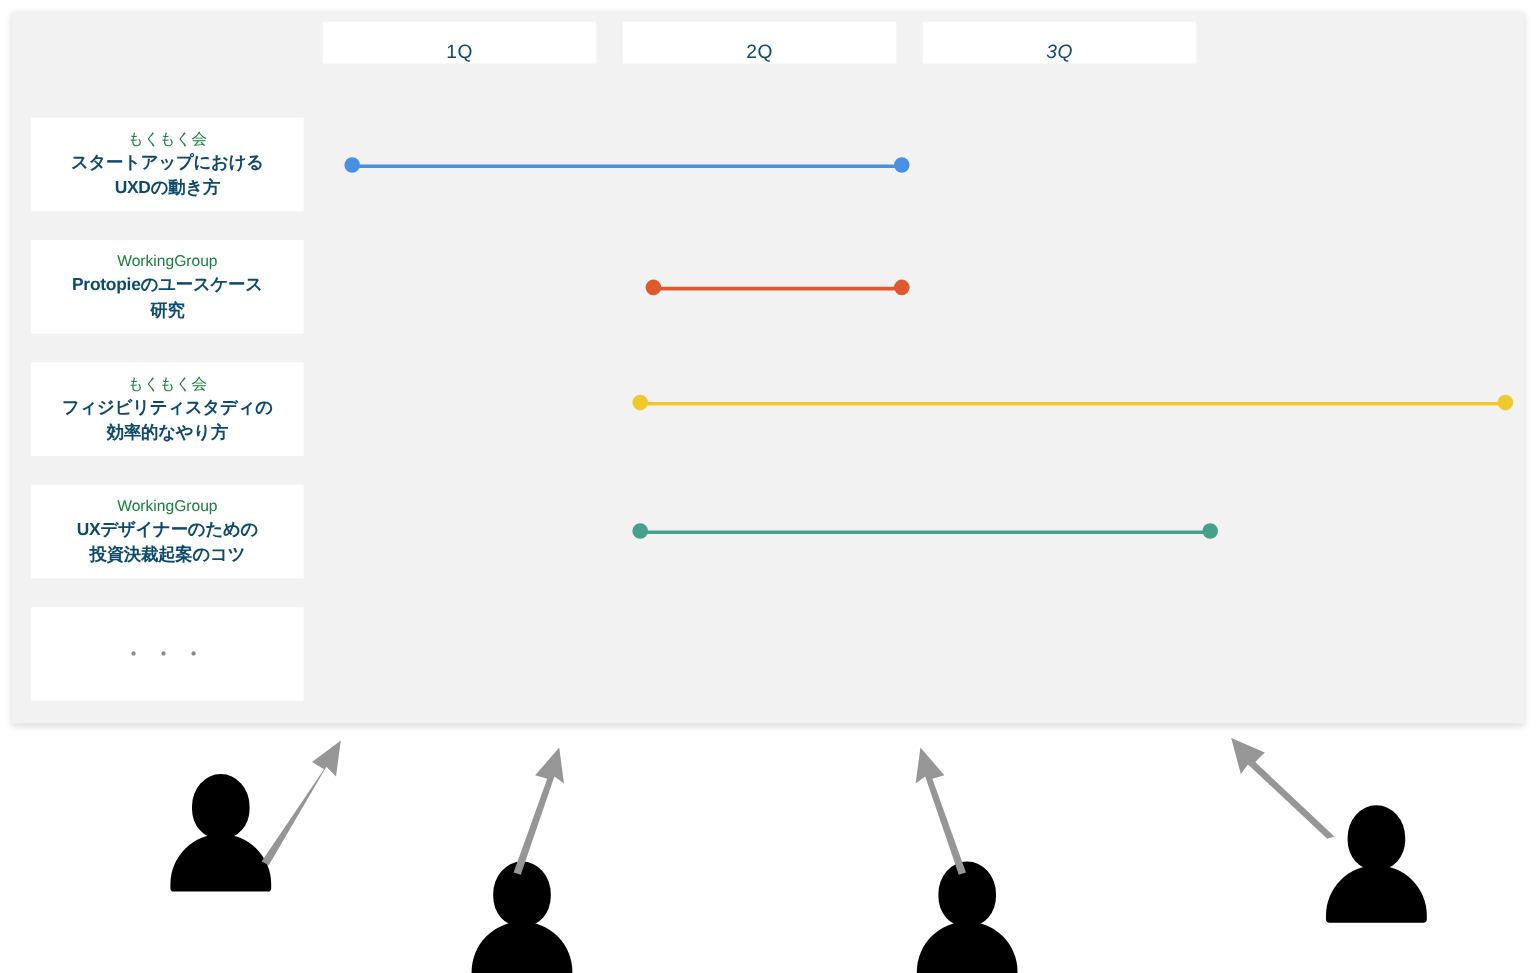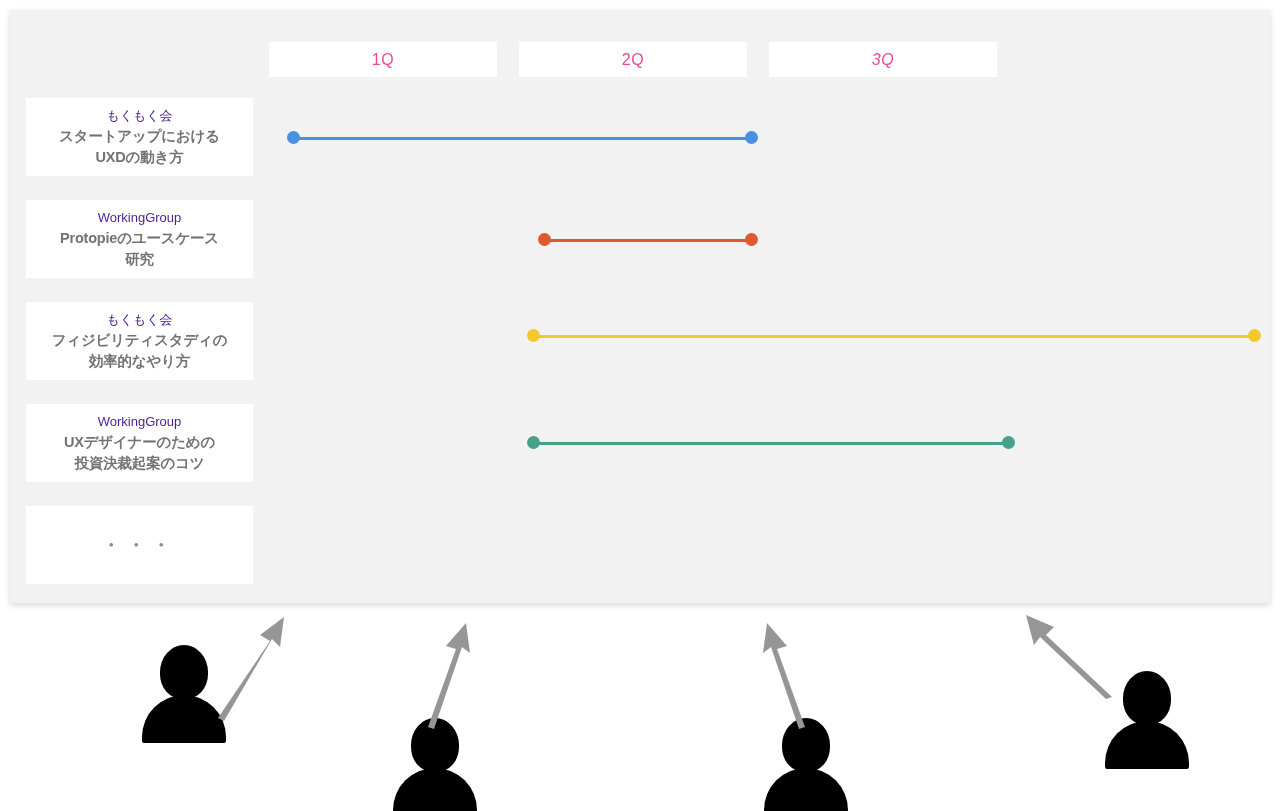--- a/index.html
+++ b/index.html
@@ -17,55 +17,55 @@
     left:10px;top:10px;
     width:1260px;height:593px;
     background:#f2f2f2;
     box-shadow:0 2px 6px rgba(0,0,0,0.16);
     box-sizing:border-box;
   }
 
   
   .q-header{
     position:absolute;
-    top:32px;
+    top:8px;
     height:35px;
     background:#ffffff;
     display:flex;
-    align-items:center;
+    align-items:flex-end;
     justify-content:center;
     font-size:16px;
-    color:#ec4899;
+    color:#0c4a6e;
     letter-spacing:0.5px;
   }
 
   
   .row-label{
     position:absolute;
     left:16px;
     width:227px;
     background:#ffffff;
     display:flex;
     flex-direction:column;
     align-items:center;
     justify-content:center;
     box-sizing:border-box;
     padding:6px 8px;
   }
   .row-label .cat{
     font-size:13px;
-    color:#4c1d95;
+    color:#15803d;
     line-height:1.5;
     text-align:center;
     white-space:nowrap;
   }
   .row-label .title{
     font-size:14.5px;
     font-weight:bold;
-    color:#737373;
+    color:#0c4a6e;
     line-height:1.45;
     text-align:right;
     letter-spacing:-0.2px;
   }
   .row-label.ellipsis{
     font-size:18px;
     color:#8c8c8c;
     letter-spacing:7px;
     font-weight:bold;
   }

